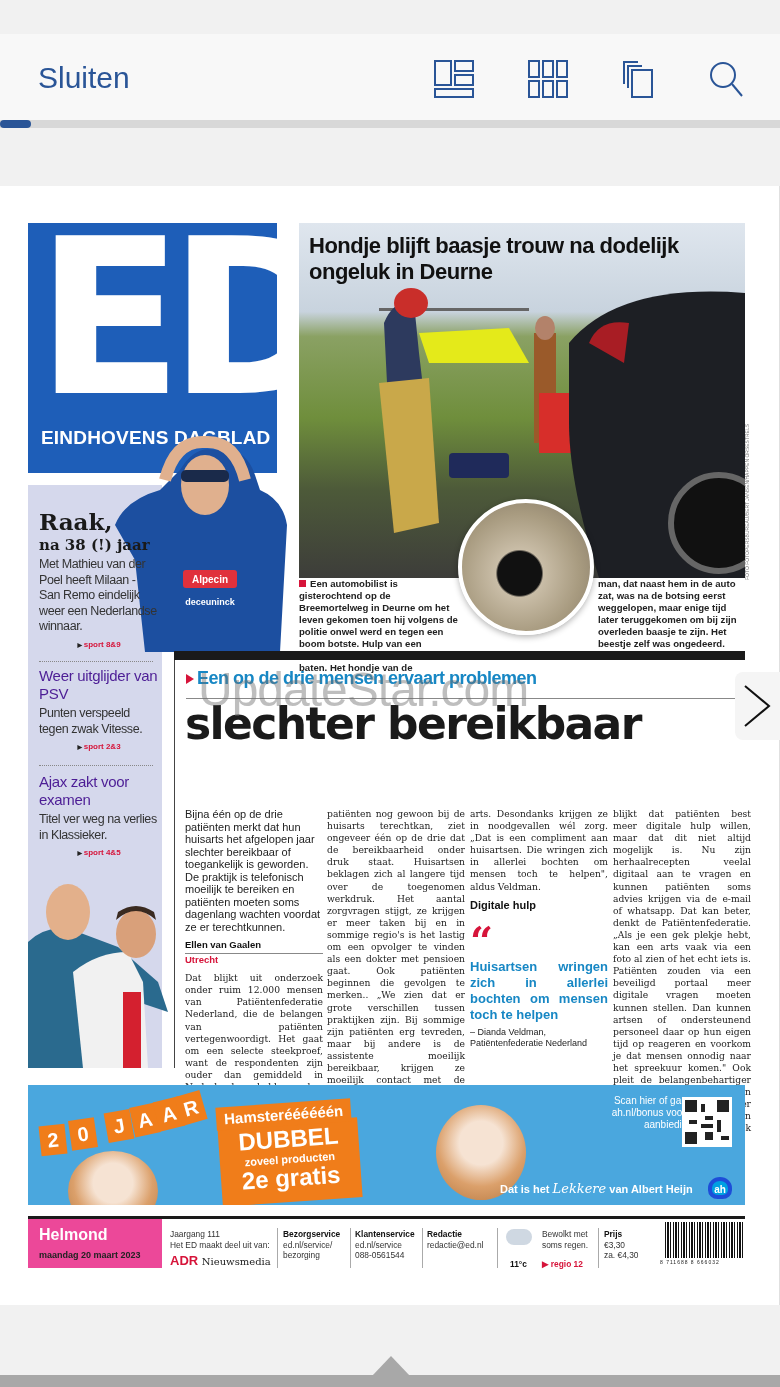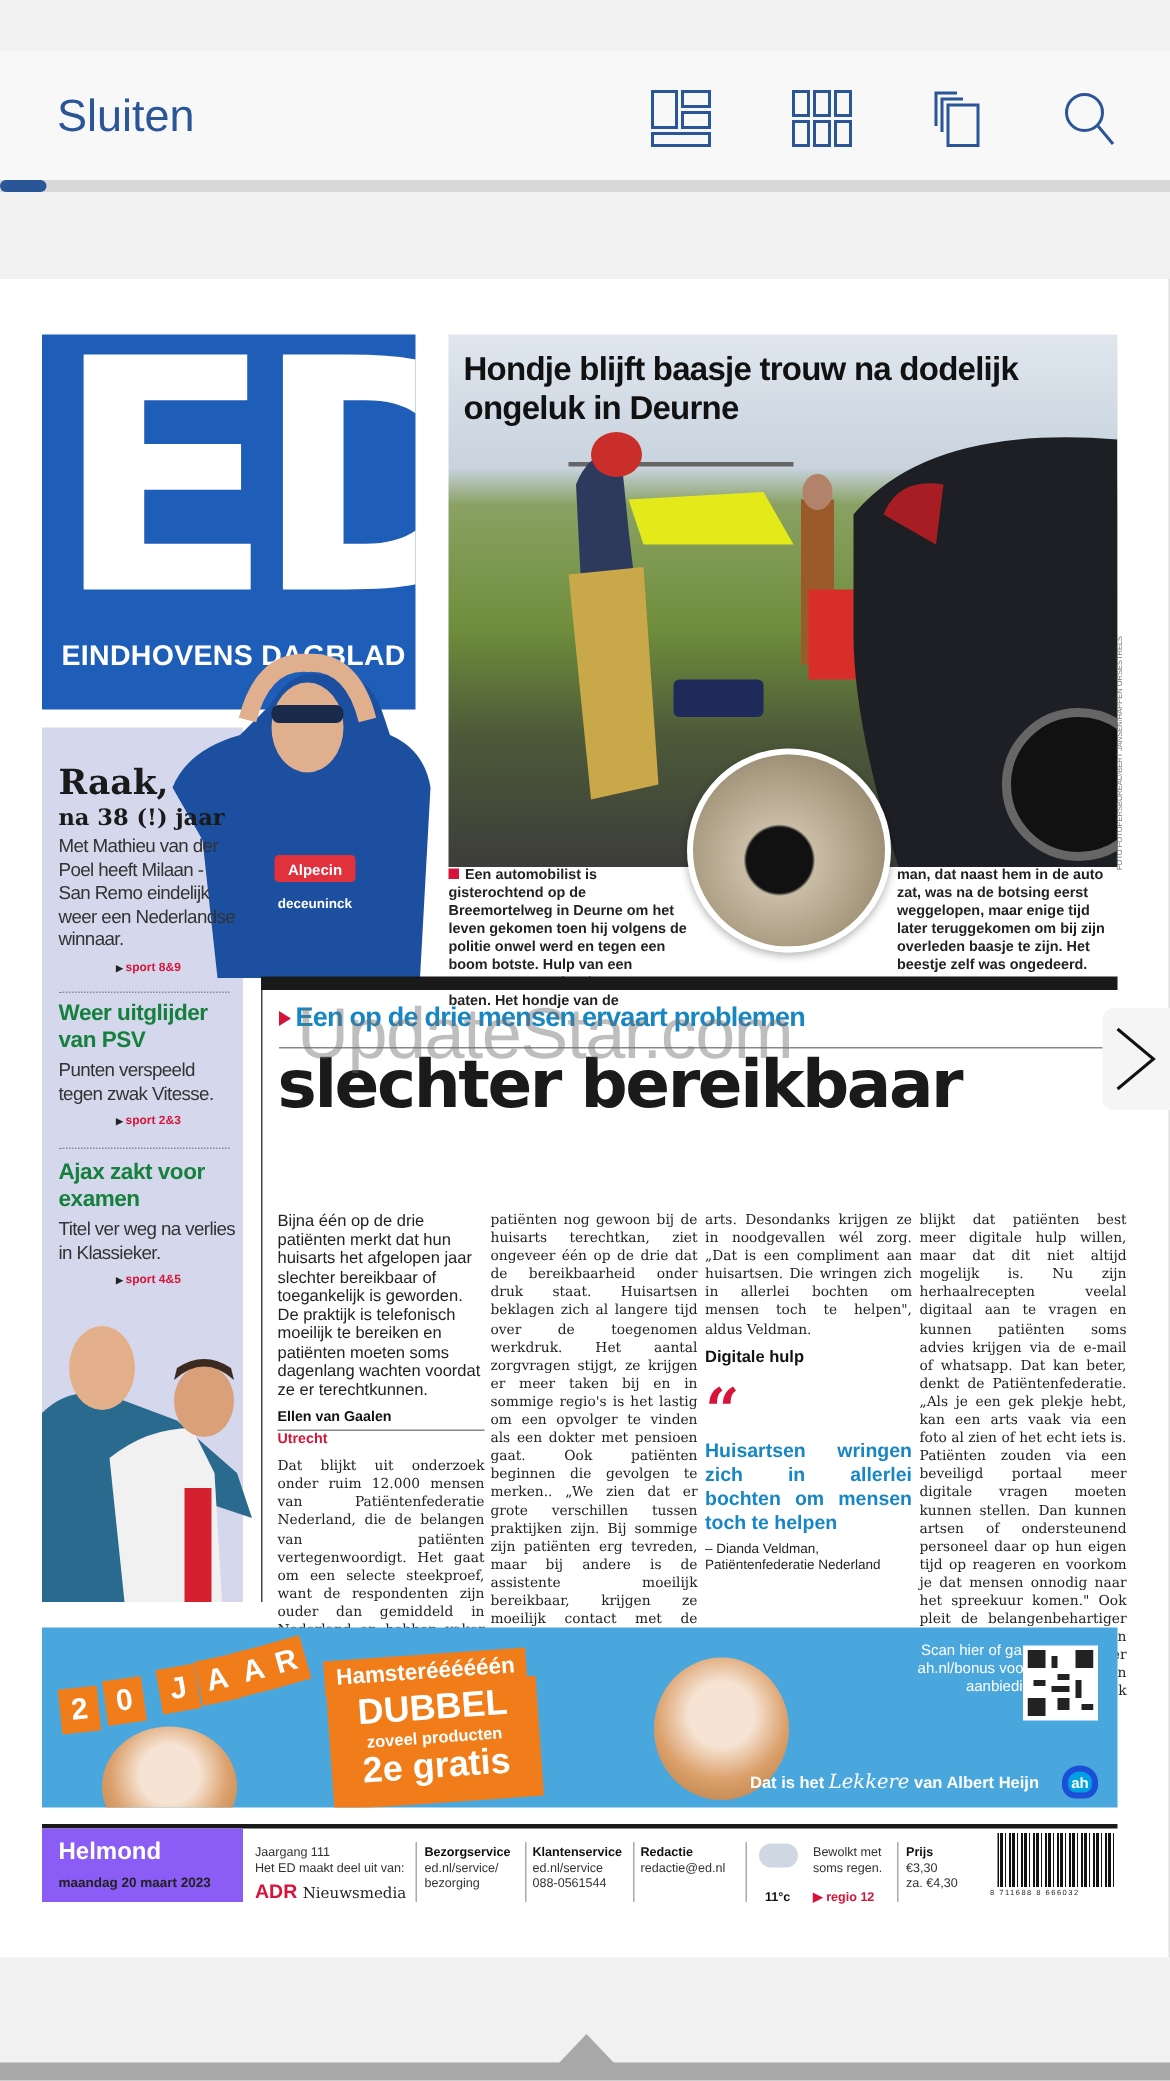--- a/index.html
+++ b/index.html
@@ -28,21 +28,21 @@
 
   
   .sidebar { position: absolute; left: 28px; top: 485px; width: 134px; height: 583px; background: #d5d8ec; }
   .cyclist { position: absolute; left: 105px; top: 430px; width: 185px; height: 222px; }
   .sb-item { position: absolute; left: 39px; width: 120px; }
   .raak-title { font-family: "DejaVu Serif", serif; font-weight: bold; font-size: 23px; color: #1a1a1a; line-height: 1; }
   .raak-sub { font-family: "DejaVu Serif", serif; font-weight: bold; font-size: 15px; color: #1a1a1a; margin-top: 3px; }
   .sb-body { font-size: 12.5px; color: #333; line-height: 15.5px; margin-top: 3px; letter-spacing: -0.4px; }
   .sb-ref { font-size: 8px; color: #d6143a; font-weight: bold; margin-top: 5px; text-align: center; }
   .sb-ref::before { content: "▶ "; color: #222; font-size: 6px; }
-  .sb-head { font-size: 15px; font-weight: bold; color: #15803d; line-height: 18px; letter-spacing: -0.3px; }
+  .sb-head { font-size: 15px; font-weight: normal; color: #4c1d95; line-height: 18px; letter-spacing: -0.3px; }
   .dotline { position: absolute; left: 39px; width: 114px; border-top: 1px dotted #888; }
   .footballers { position: absolute; left: 28px; top: 872px; width: 150px; height: 196px; }
 
   
   .hero { position: absolute; left: 299px; top: 223px; width: 446px; height: 355px; overflow: hidden;
     background: linear-gradient(180deg, #dfe6ee 0%, #c8d3de 25%, #8aa163 32%, #6f8e3c 55%, #4d5a39 75%, #3d3d3a 100%); }
   .hero-title { position: absolute; left: 10px; top: 10px; font-size: 22px; font-weight: bold; color: #111; line-height: 26px; letter-spacing: -0.5px; }
   .hero-credit { position: absolute; left: 744px; top: 420px; width: 10px; font-size: 5px; color: #777; writing-mode: vertical-rl; transform: rotate(180deg); height: 160px; }
   .dog-circle { position: absolute; left: 458px; top: 499px; width: 136px; height: 136px; border-radius: 50%; border: 4px solid #fff; background: radial-gradient(circle at 45% 55%, #111 0 22%, #c9bda7 24%, #a89b80 60%, #807462 100%); box-shadow: 0 2px 6px rgba(0,0,0,.3); overflow: hidden; }
   .hero-caption { position: absolute; font-size: 9.6px; font-weight: bold; color: #222; line-height: 12px; }
@@ -81,21 +81,21 @@
   .ad-box2 .b3 { font-size: 24px; font-weight: 900; line-height: 26px; }
   .ad-scan { position: absolute; left: 540px; top: 10px; width: 136px; text-align: right; font-size: 10px; color: #fff; line-height: 12px; }
   .ad-qr { position: absolute; left: 654px; top: 12px; width: 50px; height: 50px; background: #fff; padding: 3px; }
   .ad-slogan { position: absolute; left: 472px; top: 96px; font-size: 11px; color: #fff; font-weight: bold; }
   .ad-slogan .script { font-family: "DejaVu Serif", serif; font-style: italic; font-weight: normal; font-size: 13px; }
   .ad-logo { position: absolute; left: 680px; top: 92px; width: 24px; height: 22px; border: 4px solid #1d4ed8; border-radius: 50% 50% 40% 40%; background: #00a0e2; color: #fff; font-size: 10px; font-weight: bold; text-align: center; line-height: 18px; }
   .hamster { position: absolute; border-radius: 50%; background: radial-gradient(circle at 50% 40%, #f6e3d3 0 30%, #dba06b 60%, #b5773f 100%); }
 
   
   .footer-rule { position: absolute; left: 28px; top: 1216px; width: 717px; height: 3px; background: #1a1a1a; }
-  .f-loc { position: absolute; left: 28px; top: 1219px; width: 134px; height: 49px; background: #8b5cf6; }
+  .f-loc { position: absolute; left: 28px; top: 1219px; width: 134px; height: 49px; background: #ec4899; }
   .f-city { position: absolute; left: 11px; top: 7px; font-size: 16px; font-weight: bold; color: #fff; }
   .f-date { position: absolute; left: 11px; top: 31px; font-size: 9px; font-weight: bold; color: #222; }
   .f-text { position: absolute; font-size: 8.4px; color: #333; line-height: 10.5px; }
   .f-text b { color: #111; }
   .f-sep { position: absolute; top: 1228px; width: 1px; height: 40px; background: #aaa; }
   .adr { position: absolute; left: 170px; top: 1253px; font-size: 13px; font-weight: 900; color: #d6143a; }
   .adr span { font-family: "DejaVu Serif", serif; font-weight: normal; color: #222; font-size: 10px; }
   .cloud { position: absolute; left: 506px; top: 1229px; width: 26px; height: 16px; background: #cfd8e2; border-radius: 12px; }
   .barcode { position: absolute; left: 665px; top: 1222px; width: 78px; height: 36px;
     background: repeating-linear-gradient(90deg, #111 0 1px, #fff 1px 2px, #111 2px 4px, #fff 4px 5px, #111 5px 6px, #fff 6px 8px); }

